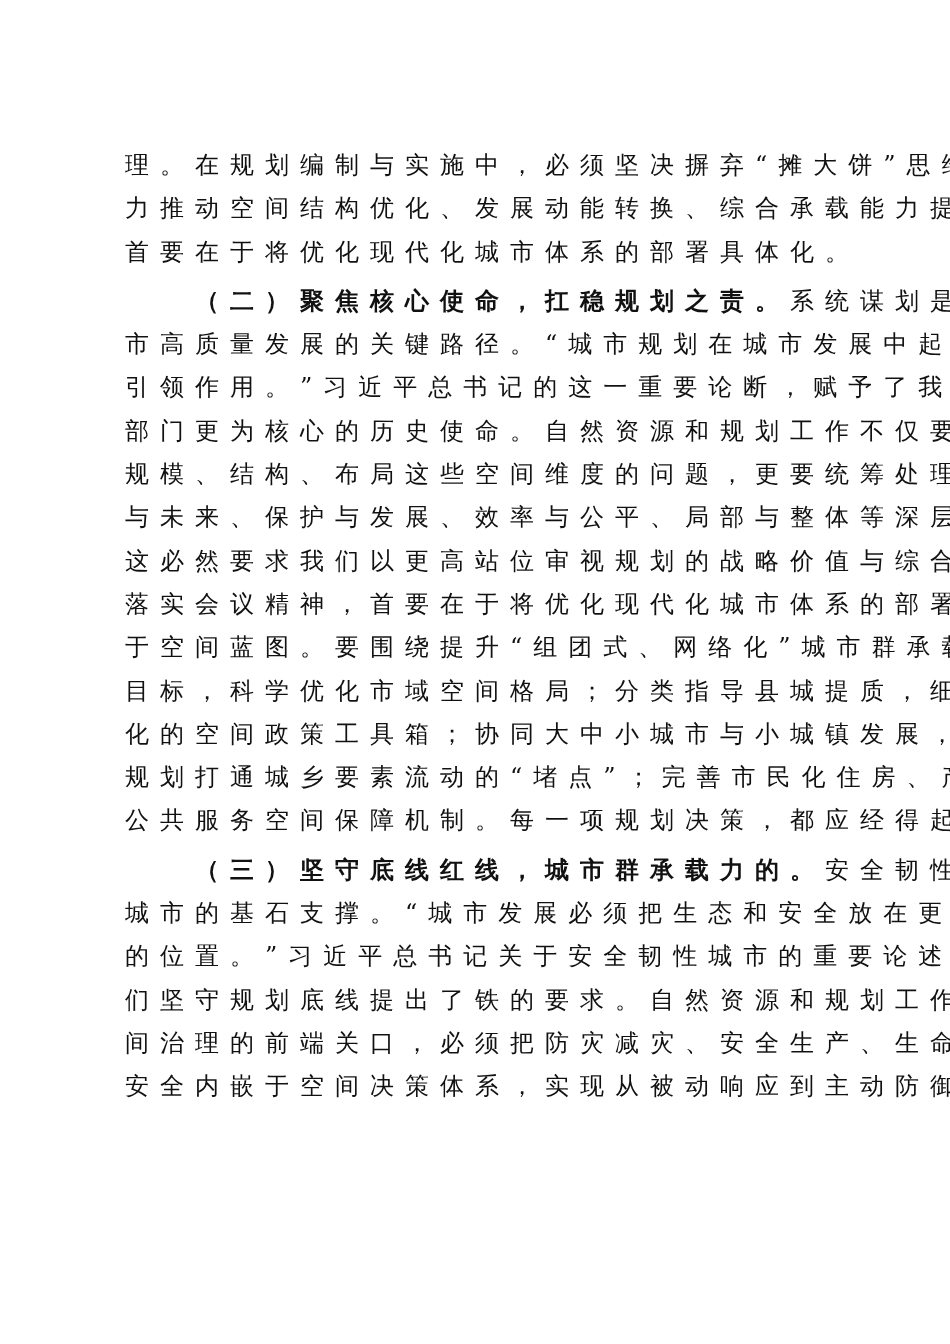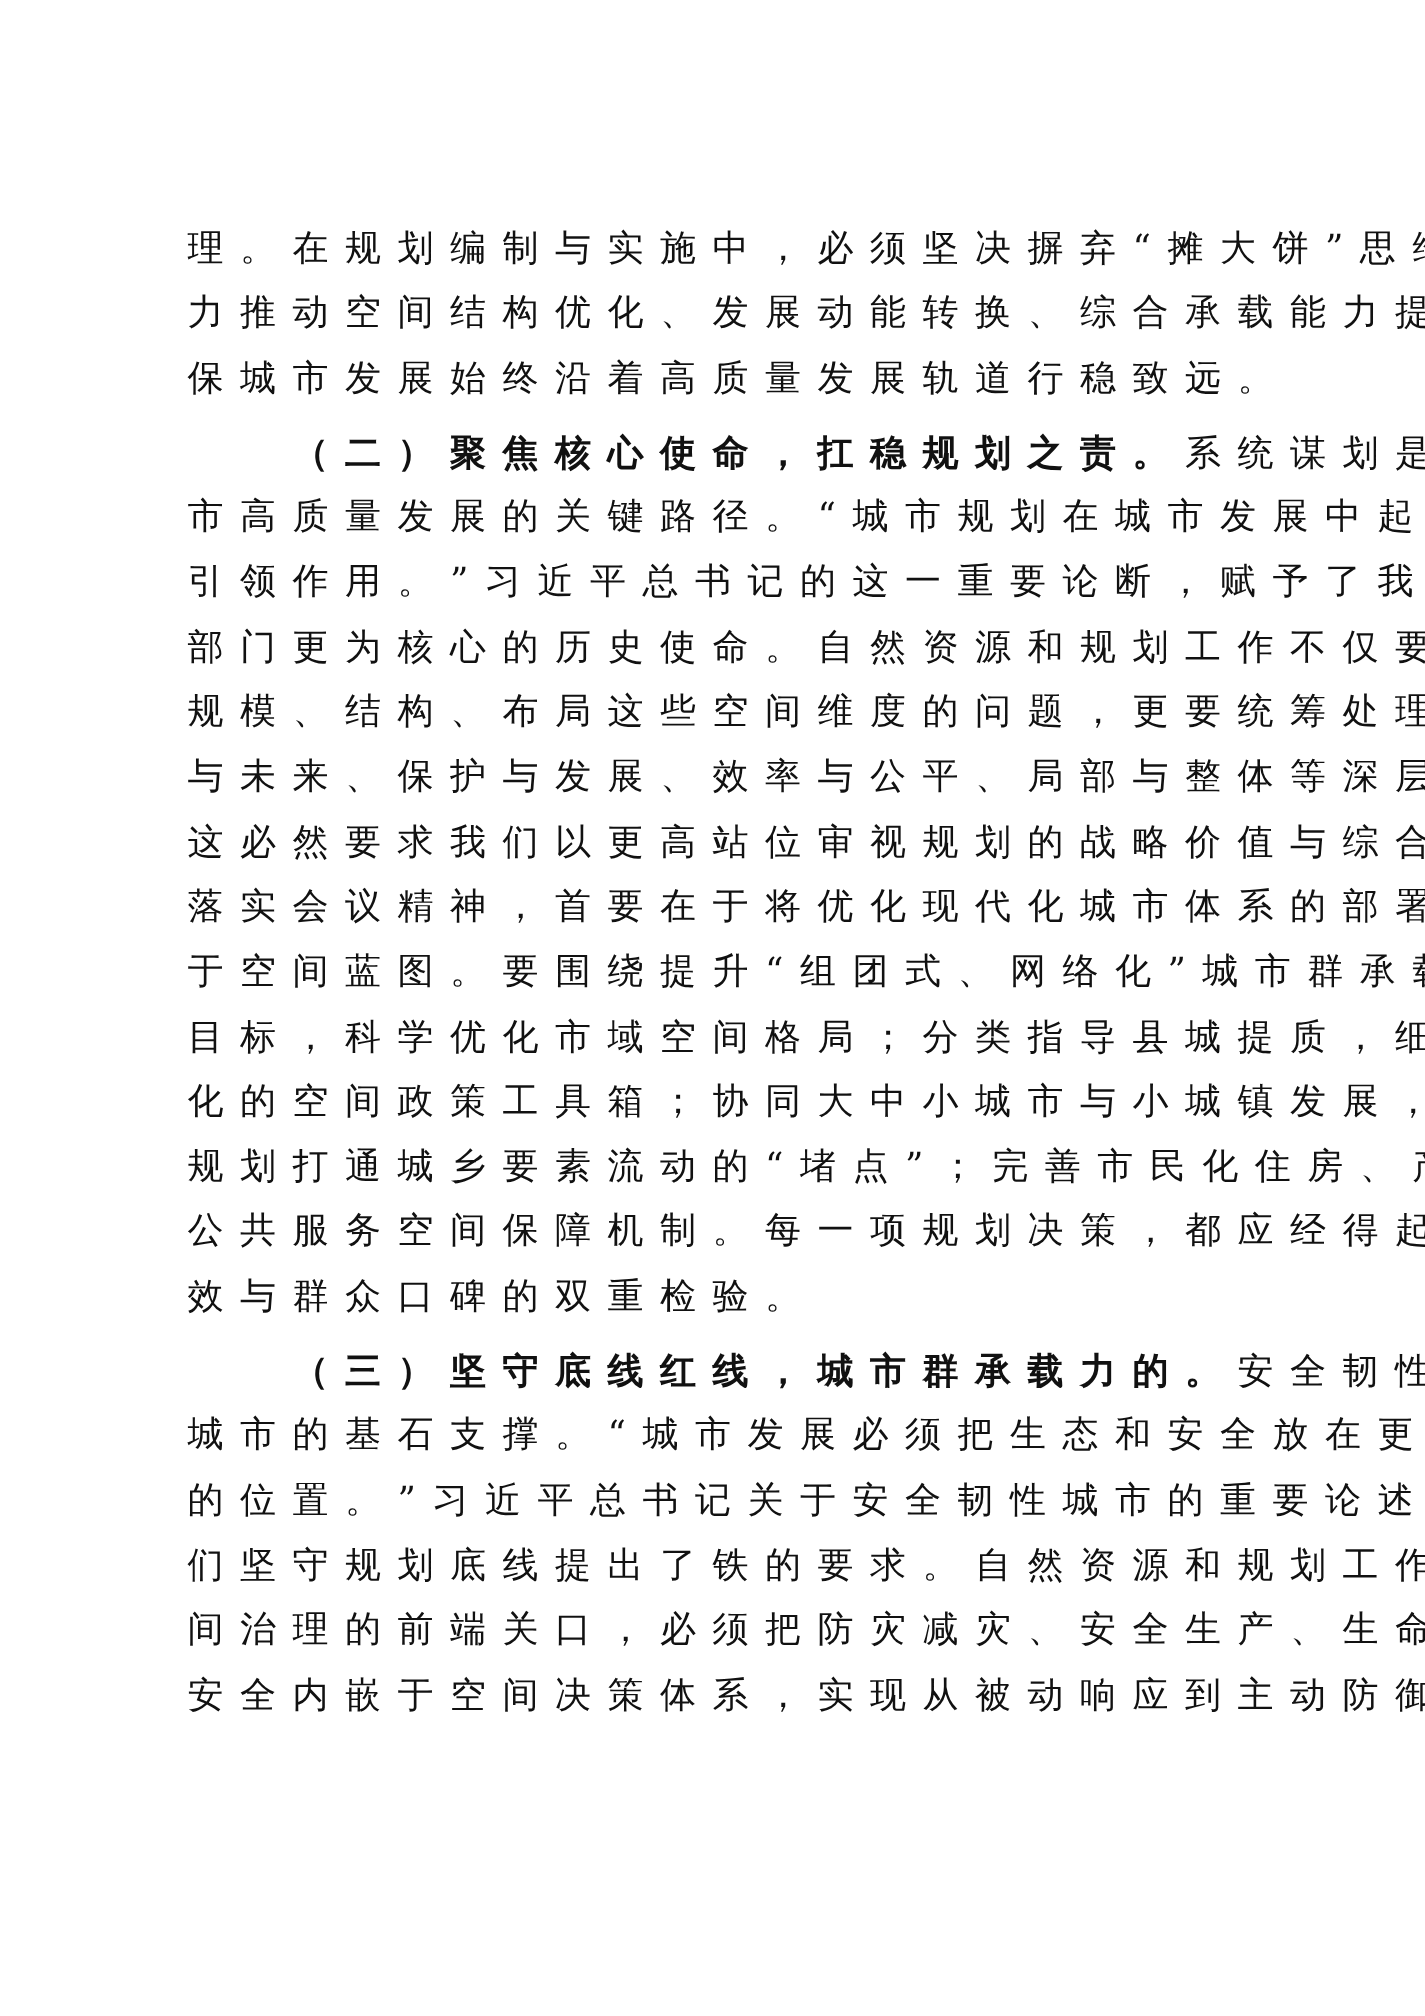--- a/index.html
+++ b/index.html
@@ -6,45 +6,44 @@
   body { width: 950px; height: 1344px; position: relative; overflow: hidden; }
   .page { position: absolute; left: 0; top: 0; width: 950px; height: 1344px; background: #fff; }
   .text-block { position: absolute; left: 125px; top: 144px; width: 720px; }
   .line {
     height: 43.3px; line-height: 43.3px;
     font-family: "DejaVu Serif", "Liberation Serif", serif;
     font-size: 24px; color: #111;
     letter-spacing: 11px; white-space: nowrap;
   }
   .line.indent { padding-left: 70px; }
-  .heading { font-weight: bold; }
+  .heading { font-weight: bold; font-family: Liberation Serif, serif; }
 </style>
 </head>
 <body>
 
 <div class="page">
   <div class="text-block">
     <div class="line">理。在规划编制与实施中，必须坚决摒弃“摊大饼”思维，着</div>
     <div class="line">力推动空间结构优化、发展动能转换、综合承载能力提升，确</div>
-    <div class="line">保城市发展始终沿着高质量发展轨道行稳致远。</div>
+    <div class="line">首要在于将优化现代化城市体系的部署具体化。</div>
 
     <div class="line indent" style="margin-top:6px"><span class="heading">（二）聚焦核心使命，扛稳规划之责。</span><span>系统谋划是引领城</span></div>
     <div class="line">市高质量发展的关键路径。“城市规划在城市发展中起着重要</div>
     <div class="line">引领作用。”习近平总书记的这一重要论断，赋予了我们规划</div>
     <div class="line">部门更为核心的历史使命。自然资源和规划工作不仅要解决好</div>
     <div class="line">规模、结构、布局这些空间维度的问题，更要统筹处理好当下</div>
     <div class="line">与未来、保护与发展、效率与公平、局部与整体等深层关系。</div>
     <div class="line">这必然要求我们以更高站位审视规划的战略价值与综合效应。</div>
     <div class="line">落实会议精神，首要在于将优化现代化城市体系的部署具体化</div>
     <div class="line">于空间蓝图。要围绕提升“组团式、网络化”城市群承载力的</div>
     <div class="line">目标，科学优化市域空间格局；分类指导县城提质，细化差别</div>
     <div class="line">化的空间政策工具箱；协同大中小城市与小城镇发展，以空间</div>
     <div class="line">规划打通城乡要素流动的“堵点”；完善市民化住房、产业、</div>
     <div class="line">公共服务空间保障机制。每一项规划决策，都应经得起发展成</div>
-    <div class="line">效与群众口碑的双重检验。</div>
 
     <div class="line indent" style="margin-top:6px"><span class="heading">（三）坚守底线红线，城市群承载力的。</span><span>安全韧性是现代化</span></div>
     <div class="line">城市的基石支撑。“城市发展必须把生态和安全放在更加突出</div>
     <div class="line">的位置。”习近平总书记关于安全韧性城市的重要论述，对我</div>
     <div class="line">们坚守规划底线提出了铁的要求。自然资源和规划工作处于空</div>
     <div class="line">间治理的前端关口，必须把防灾减灾、安全生产、生命线工程</div>
     <div class="line">安全内嵌于空间决策体系，实现从被动响应到主动防御的根本</div>
   </div>
 </div>
 

